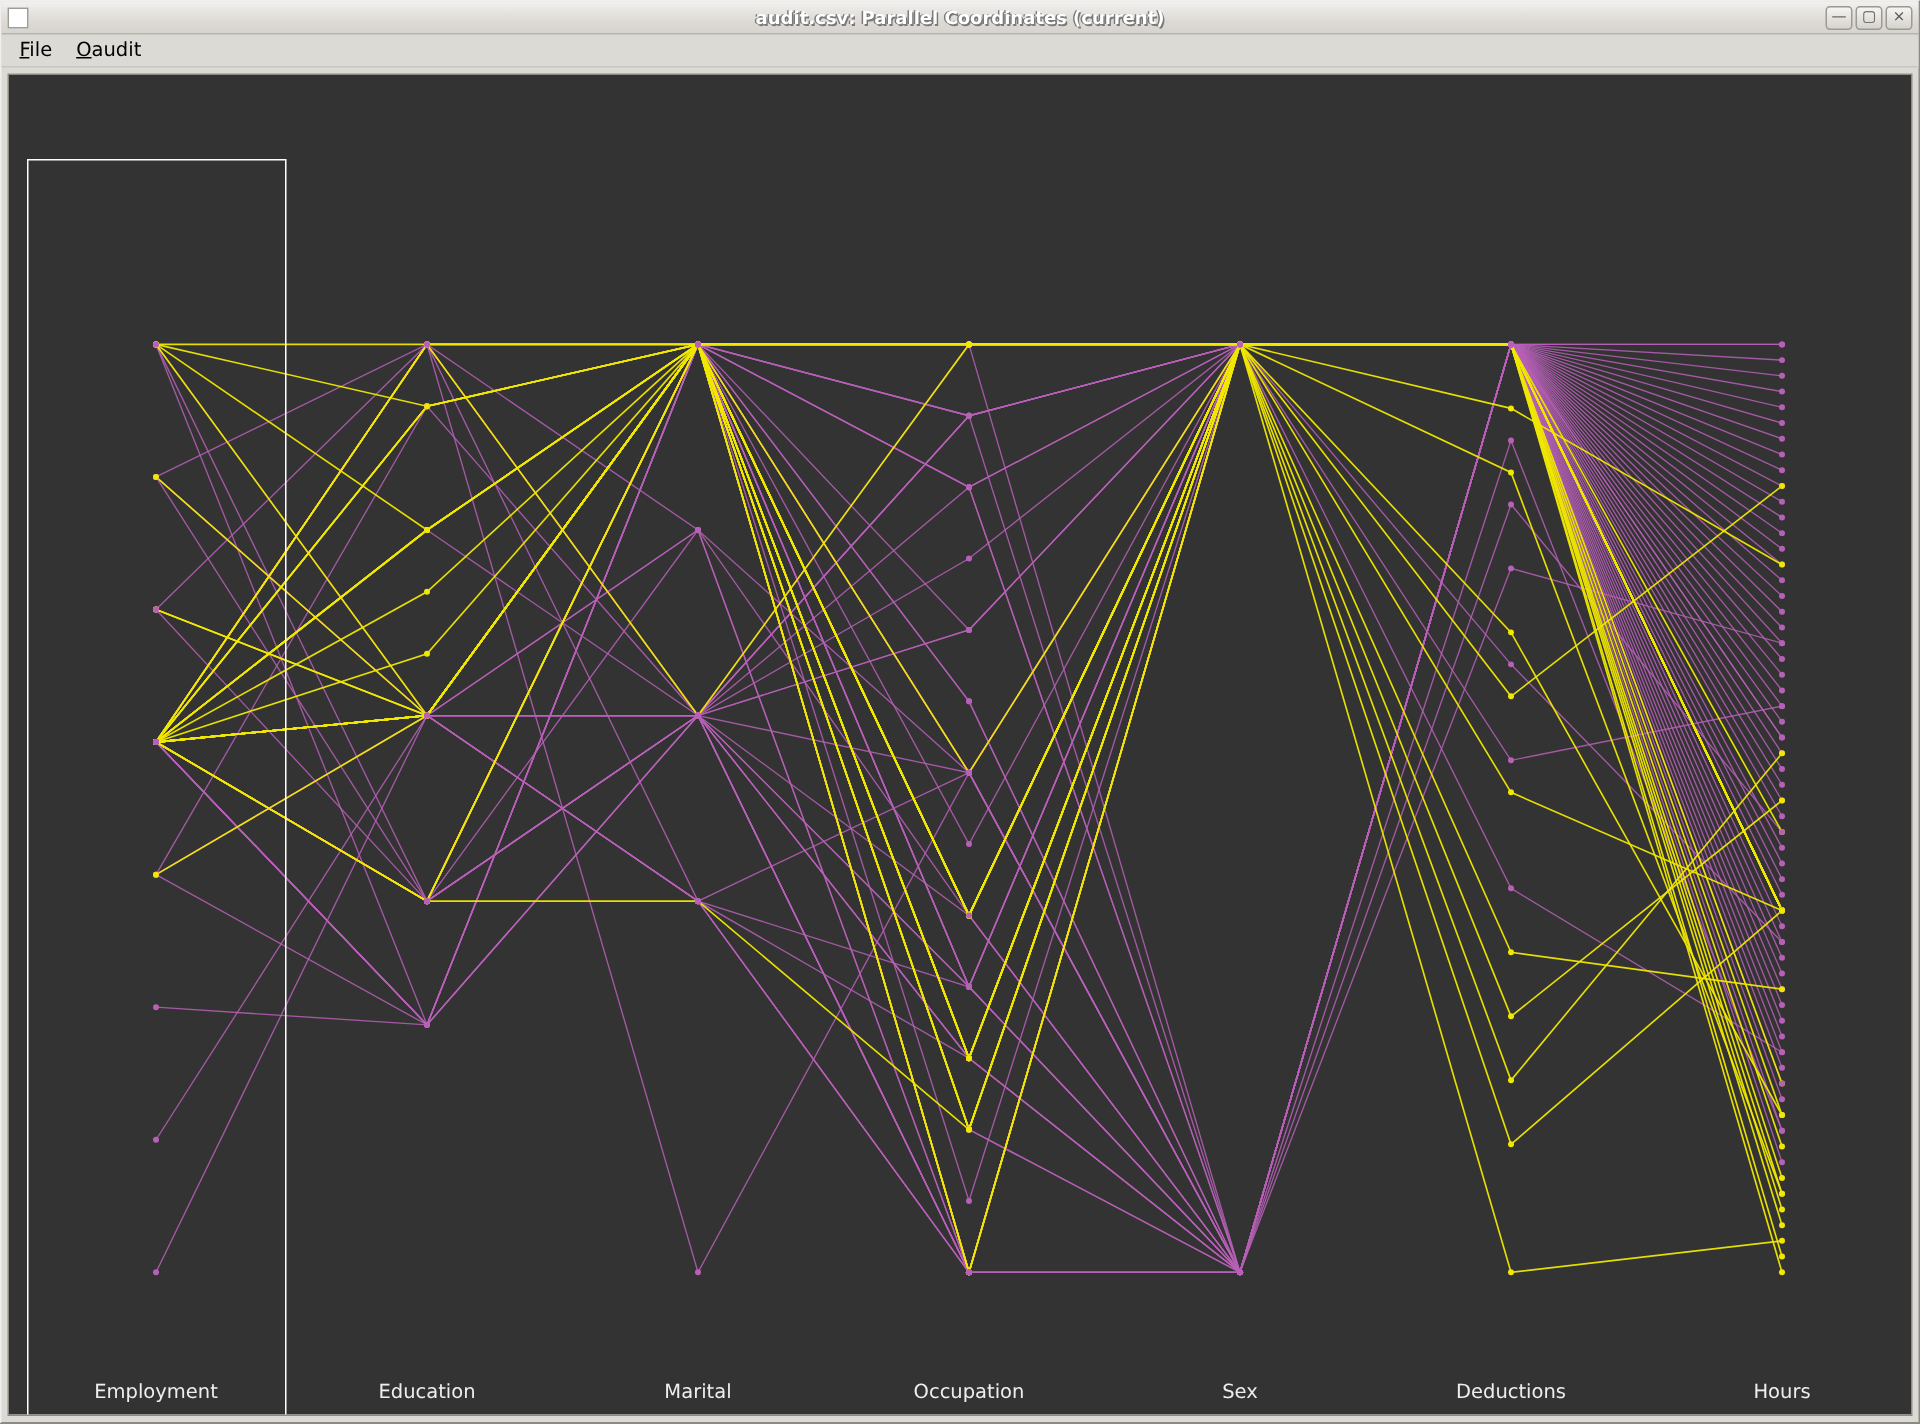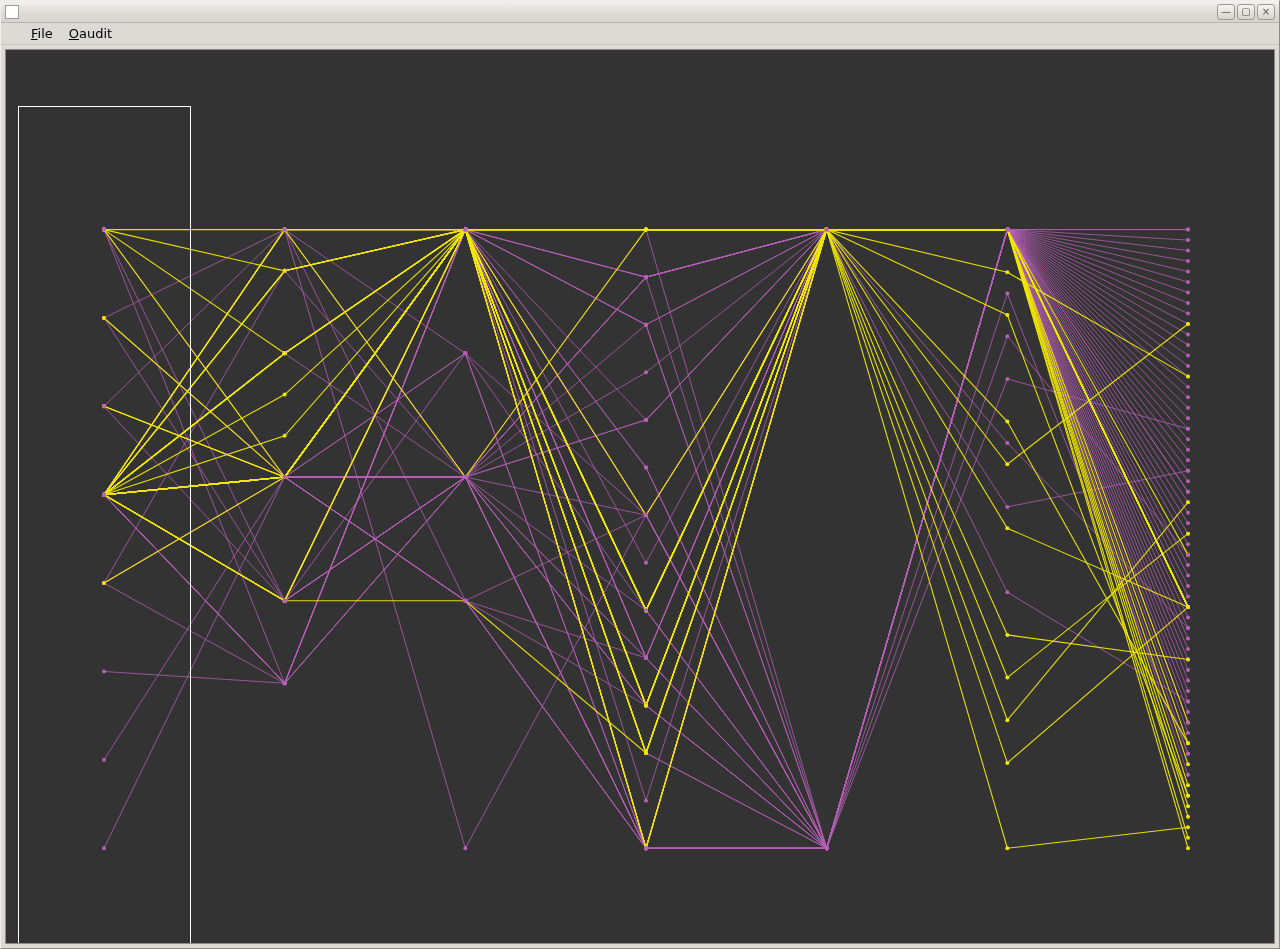--- a/index.html
+++ b/index.html
@@ -49,21 +49,21 @@
     display: flex; align-items: center; justify-content: center;
     color: #555; font-size: 10px; line-height: 1;
   }
 
   
   .menubar {
     height: 22px;
     background: #dcdad5;
     border-bottom: 1px solid #c8c6c0;
     display: flex; align-items: center;
-    padding: 0 22px;
+    padding: 0 4px;
   }
   .menubar .menu-item {
     padding: 2px 8px;
     color: #000;
     font-size: 13px;
     cursor: default;
   }
   .menubar .menu-item .mn { text-decoration: underline; }
 
   
@@ -93,20 +93,21 @@
   }
   .axis-labels span { position: absolute; transform: translateX(-50%); }
 </style>
 </head>
 <body>
 
 <div class="window-frame">
 
   <div class="titlebar">
     <div class="app-icon"></div>
+    <div class="title">audit.csv: Parallel Coordinates (current)</div>
     <div class="win-buttons">
       <div class="win-btn">—</div>
       <div class="win-btn">▢</div>
       <div class="win-btn">×</div>
     </div>
   </div>
 
   <div class="menubar">
     <div class="menu-item"><span class="mn">F</span><span>ile</span></div>
     <div class="menu-item"><span class="mn">O</span><span>audit</span></div>
@@ -1036,16 +1037,25 @@
             <circle cx="98" cy="445.7142857142857" r="2" fill="#b760b7"></circle>
             <circle cx="278.66666666666663" cy="428" r="2" fill="#b760b7"></circle>
             <circle cx="459.3333333333333" cy="180" r="2" fill="#b760b7"></circle>
             <circle cx="640" cy="609.2307692307693" r="2" fill="#b760b7"></circle>
             <circle cx="820.6666666666666" cy="800" r="2" fill="#b760b7"></circle>
             <circle cx="1001.3333333333334" cy="244.1379310344828" r="2" fill="#b760b7"></circle>
             <circle cx="1182" cy="705.4237288135594" r="2" fill="#b760b7"></circle>
           </g>
         </svg>
       <div class="brush-rect" style="left: 12px; top: 56px; width: 173px; height: 872px;"></div>
+      <div class="axis-labels">
+          <span style="left: 7.72871%;">Employment</span>
+          <span style="left: 21.9769%;">Education</span>
+          <span style="left: 36.225%;">Marital</span>
+          <span style="left: 50.4732%;">Occupation</span>
+          <span style="left: 64.7213%;">Sex</span>
+          <span style="left: 78.9695%;">Deductions</span>
+          <span style="left: 93.2177%;">Hours</span>
+        </div>
     </div>
   </div>
 
 </div>
 
 </body></html>

